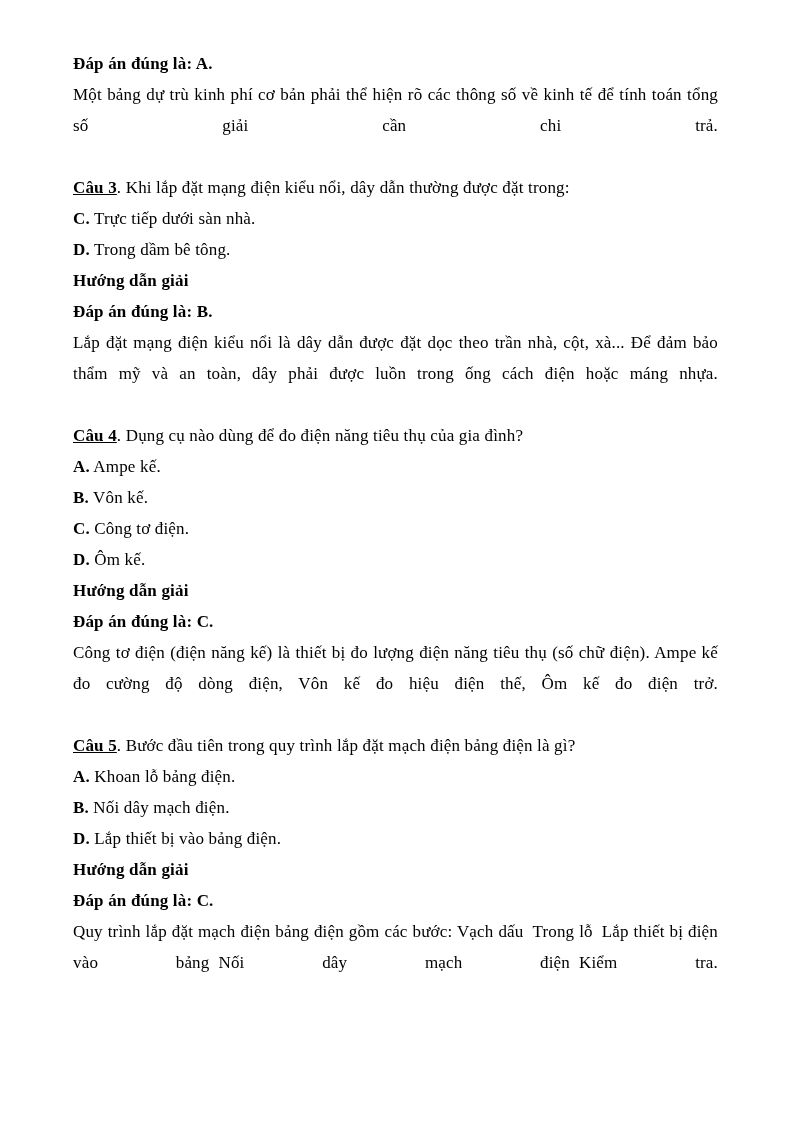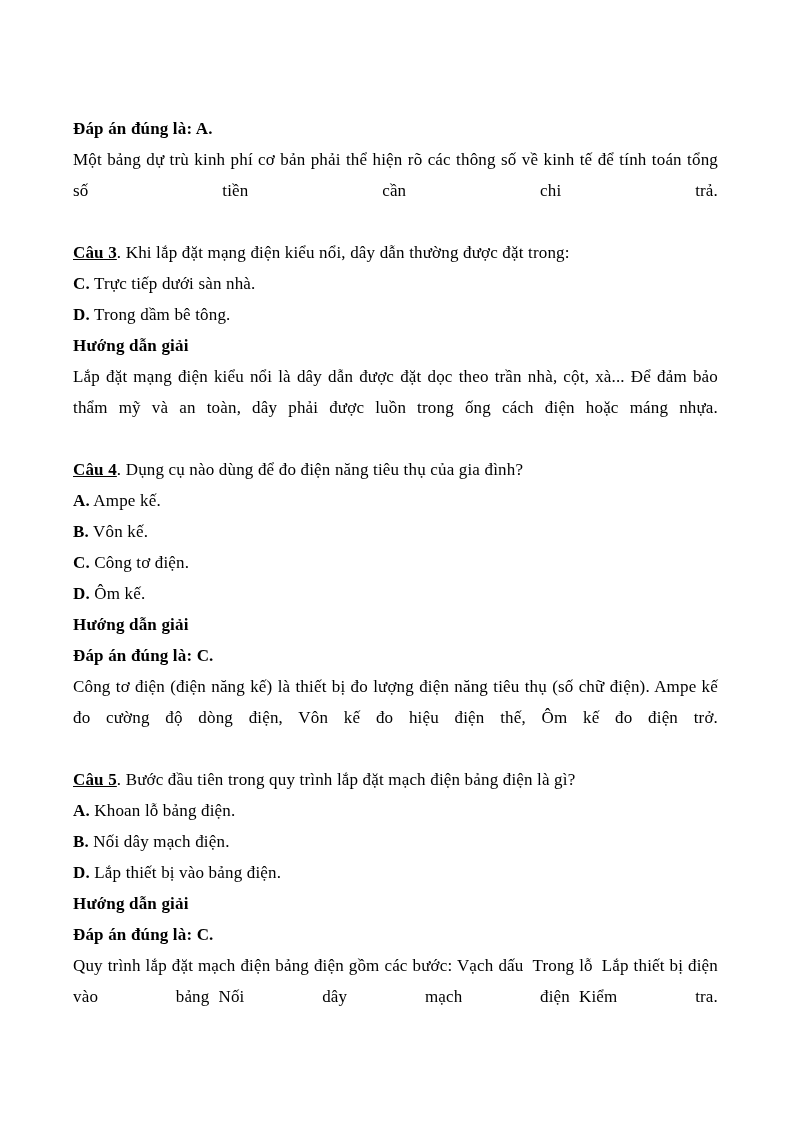--- a/index.html
+++ b/index.html
@@ -14,21 +14,21 @@
     font-family: "Liberation Serif", "DejaVu Serif", serif;
     color: #000000;
     -webkit-font-smoothing: antialiased;
   }
   .page {
     position: relative;
     width: 794px;
     height: 1122px;
     background: #ffffff;
     box-sizing: border-box;
-    padding: 113px 76px 0 73px;
+    padding: 48px 76px 0 73px;
     overflow: hidden;
   }
   .doc-body {
     width: 645px;
   }
   .line {
     font-size: 17px;
     line-height: 31px;
     margin: 0;
     text-align: justify;
@@ -67,32 +67,33 @@
   }
 </style>
 </head>
 <body>
 
 <div class="page">
   <div class="doc-body">
 
     <p class="line bold">Đáp án đúng là: A.</p>
 
-    <p class="line para">Một bảng dự trù kinh phí cơ bản phải thể hiện rõ các thông số về kinh tế để tính toán tổng số tiền cần chi trả.</p>
+    <p class="line para">Một bảng dự trù kinh phí cơ bản phải thể hiện rõ các thông số về kinh tế để tính toán tổng số giải cần chi trả.</p>
 
     <p class="line"><span class="q-label">Câu 3</span><span>. Khi lắp đặt mạng điện kiểu nổi, dây dẫn thường được đặt trong:</span></p>
 
 
 
     <p class="line"><span class="opt-letter">C.</span><span> Trực tiếp dưới sàn nhà.</span></p>
 
     <p class="line"><span class="opt-letter">D.</span><span> Trong dầm bê tông.</span></p>
 
     <p class="line heading">Hướng dẫn giải</p>
 
+    <p class="line bold">Đáp án đúng là: B.</p>
 
     <p class="line para">Lắp đặt mạng điện kiểu nổi là dây dẫn được đặt dọc theo trần nhà, cột, xà... Để đảm bảo thẩm mỹ và an toàn, dây phải được luồn trong ống cách điện hoặc máng nhựa.</p>
 
     <p class="line"><span class="q-label">Câu 4</span><span>. Dụng cụ nào dùng để đo điện năng tiêu thụ của gia đình?</span></p>
 
     <p class="line"><span class="opt-letter">A.</span><span> Ampe kế.</span></p>
 
     <p class="line"><span class="opt-letter">B.</span><span> Vôn kế.</span></p>
 
     <p class="line"><span class="opt-letter">C.</span><span> Công tơ điện.</span></p>

